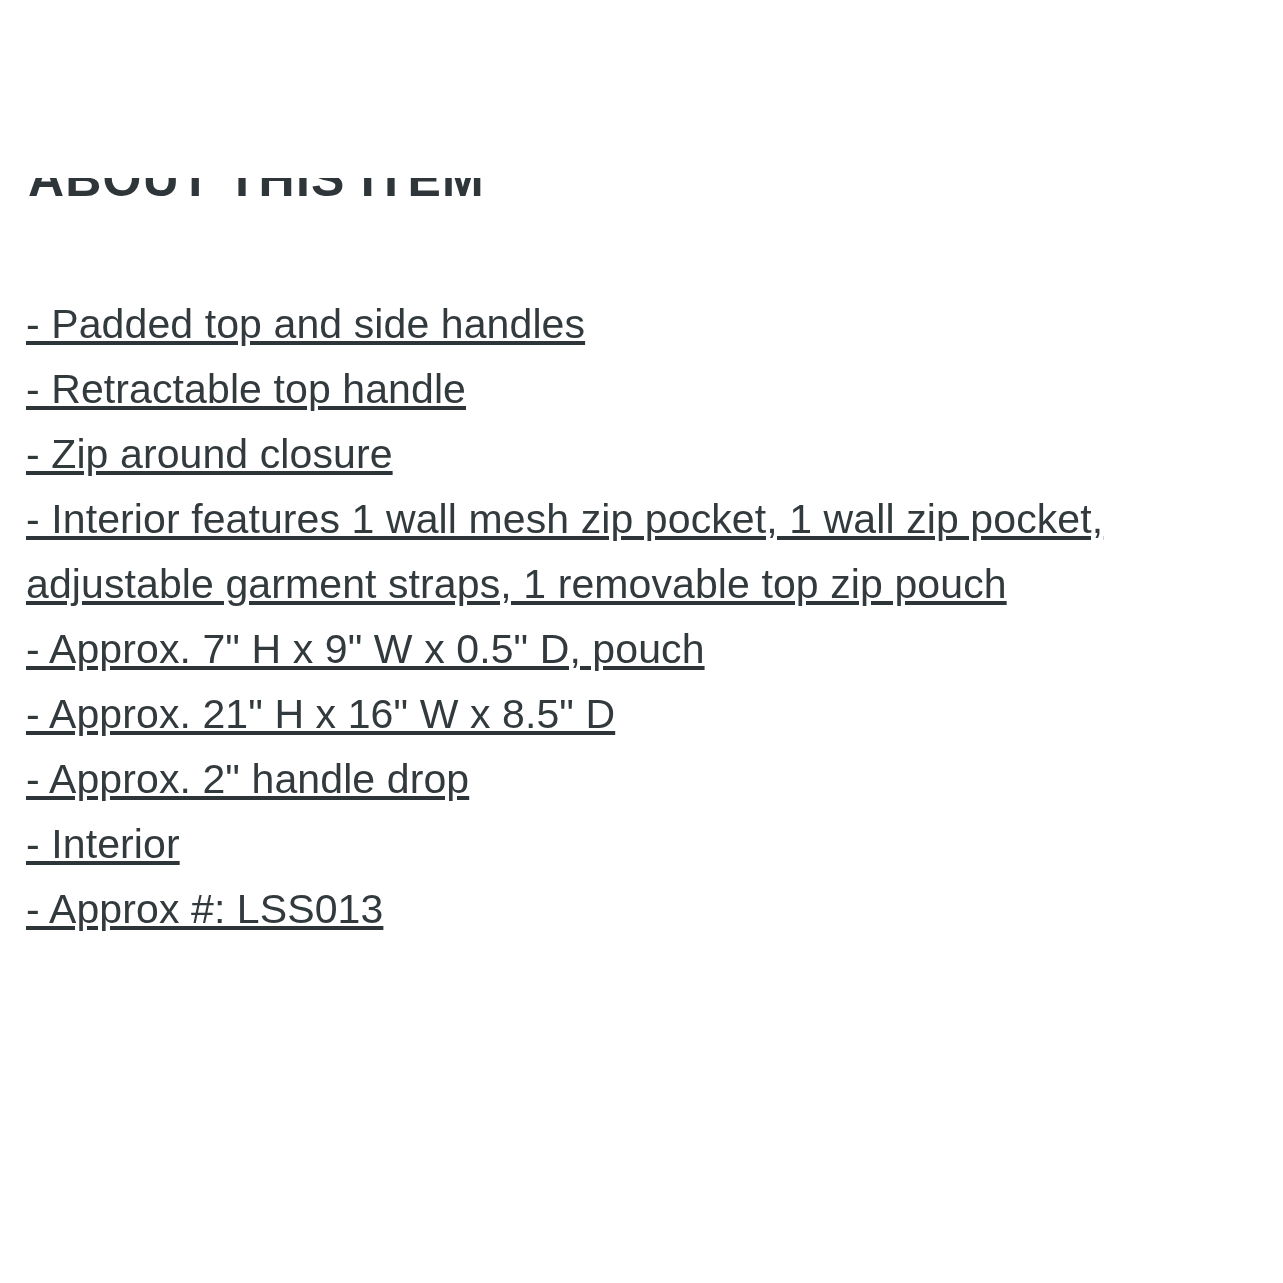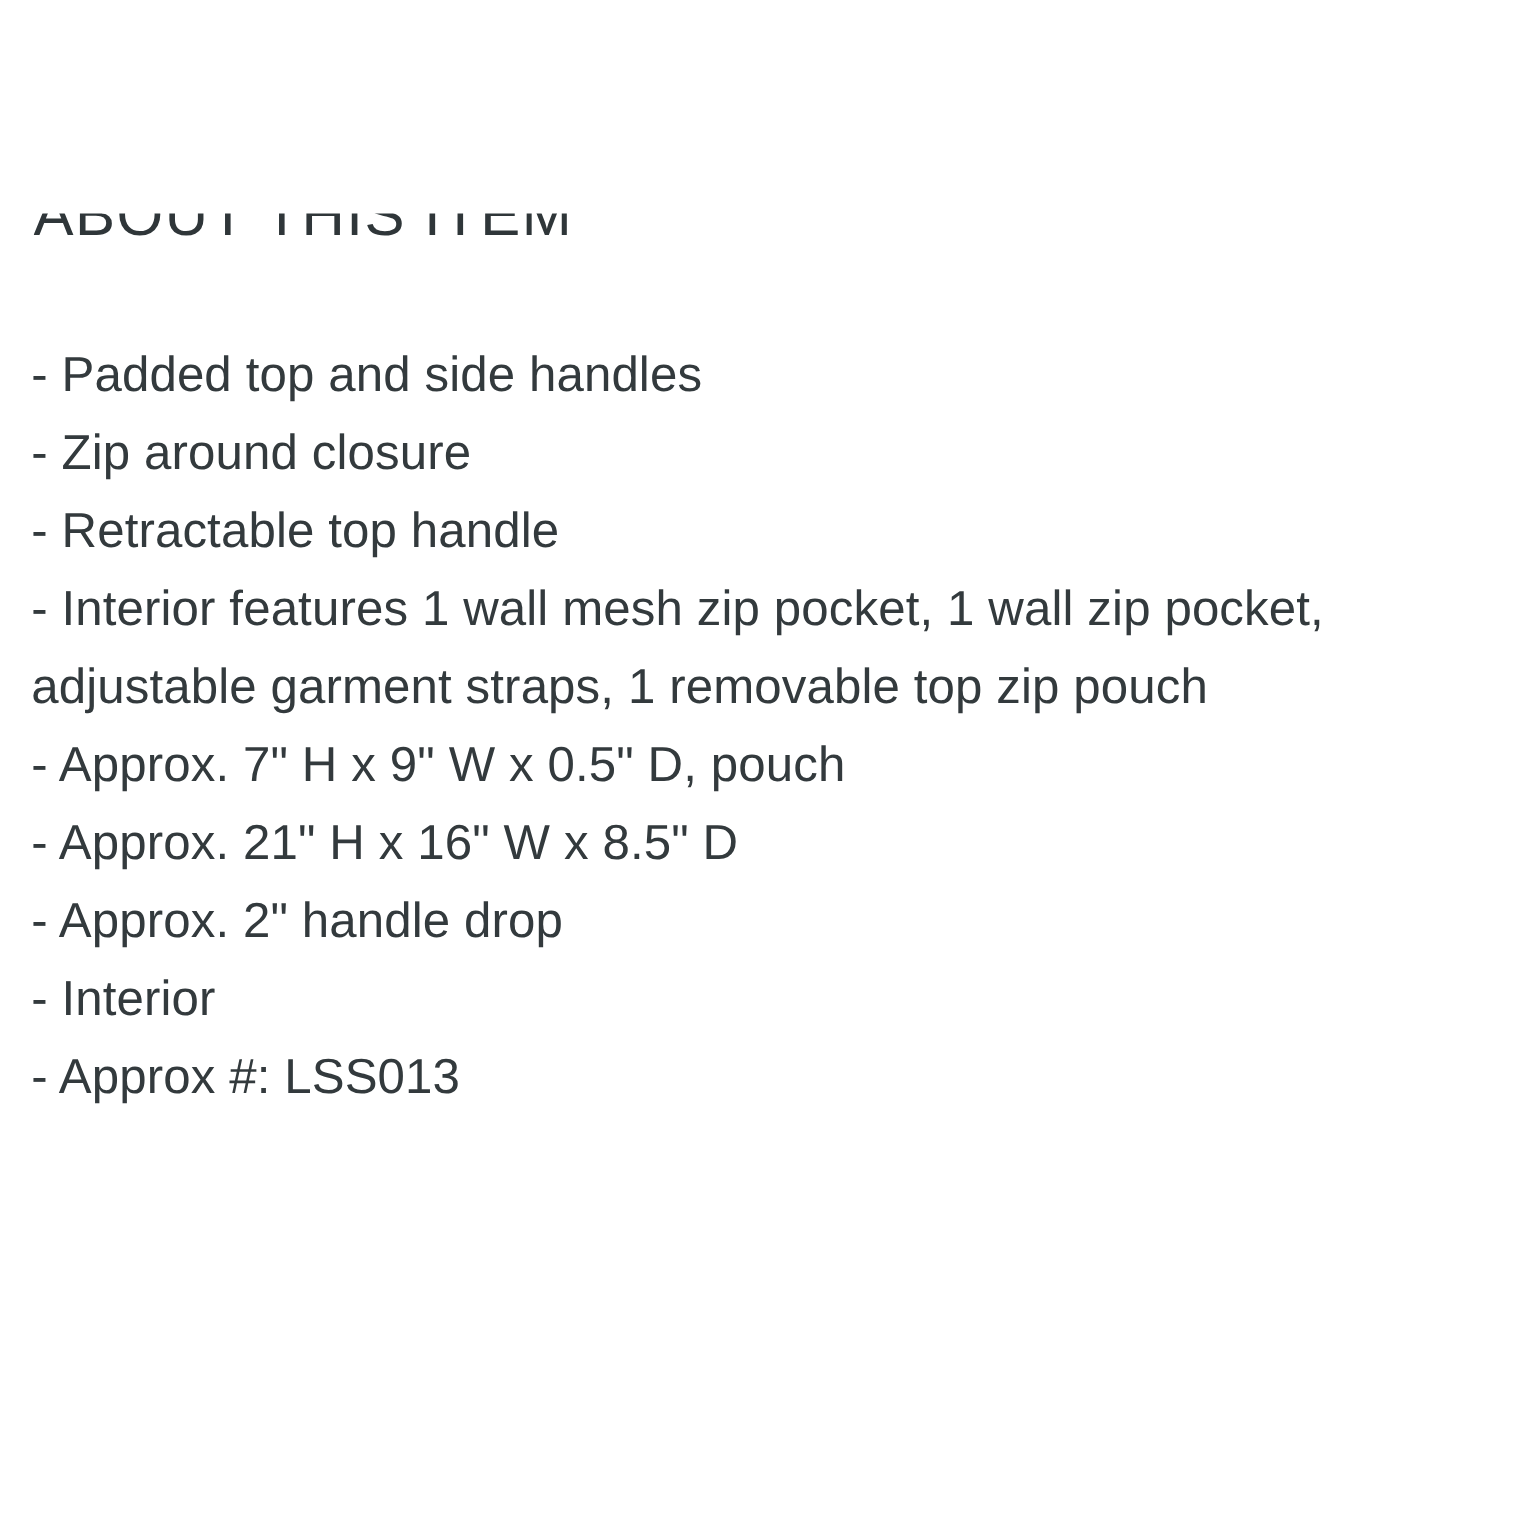--- a/index.html
+++ b/index.html
@@ -30,51 +30,52 @@
     height: 62px;
     overflow: hidden;
   }
   .heading {
     position: absolute;
     left: 0;
     top: -30px;
     font-size: 50px;
     line-height: 62px;
     letter-spacing: 1.2px;
-    font-weight: 400;
+    font-weight: 700;
     color: #2f3639;
     white-space: nowrap;
   }
   .features {
     position: absolute;
     left: 26px;
-    top: 280px;
+    top: 292px;
     width: 1215px;
+    text-decoration: underline;
   }
   .feature-line {
     font-size: 41px;
     line-height: 65px;
     font-weight: 400;
     color: #333a3d;
     letter-spacing: 0.1px;
   }
 </style>
 </head>
 <body>
 
 <div class="page">
 
   <div class="heading-clip">
     <div class="heading">ABOUT THIS ITEM</div>
   </div>
 
   <div class="features">
     <div class="feature-line">- Padded top and side handles</div>
+    <div class="feature-line">- Retractable top handle</div>
     <div class="feature-line">- Zip around closure</div>
-    <div class="feature-line">- Retractable top handle</div>
     <div class="feature-line">- Interior features 1 wall mesh zip pocket, 1 wall zip pocket, adjustable garment straps, 1 removable top zip pouch</div>
     <div class="feature-line">- Approx. 7" H x 9" W x 0.5" D, pouch</div>
     <div class="feature-line">- Approx. 21" H x 16" W x 8.5" D</div>
     <div class="feature-line">- Approx. 2" handle drop</div>
     <div class="feature-line">- Interior</div>
     <div class="feature-line">- Approx #: LSS013</div>
   </div>
 
 </div>
 

